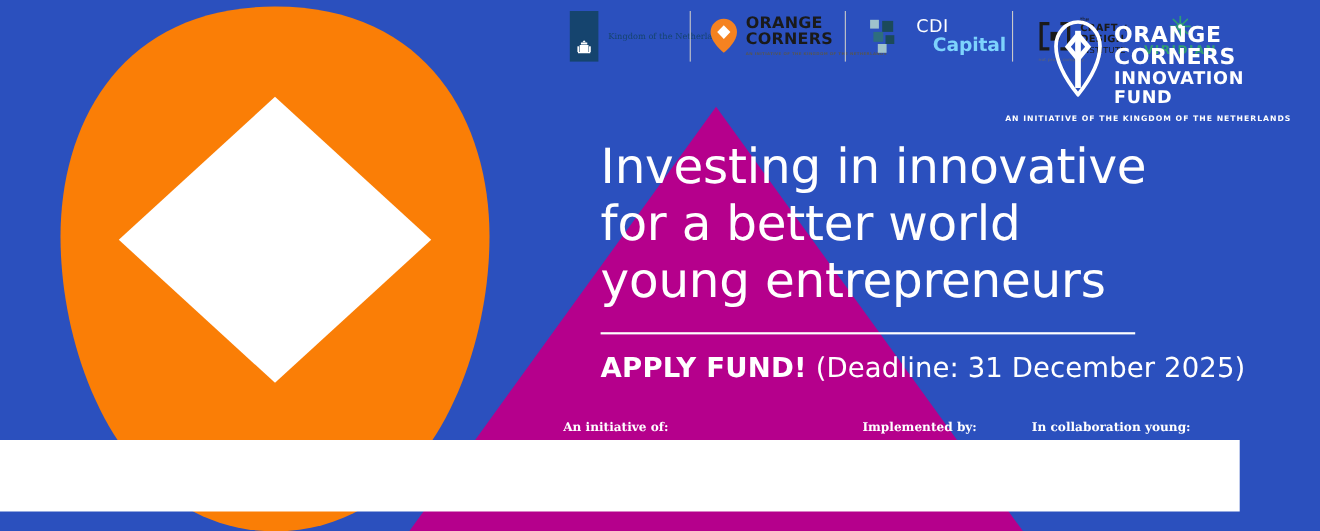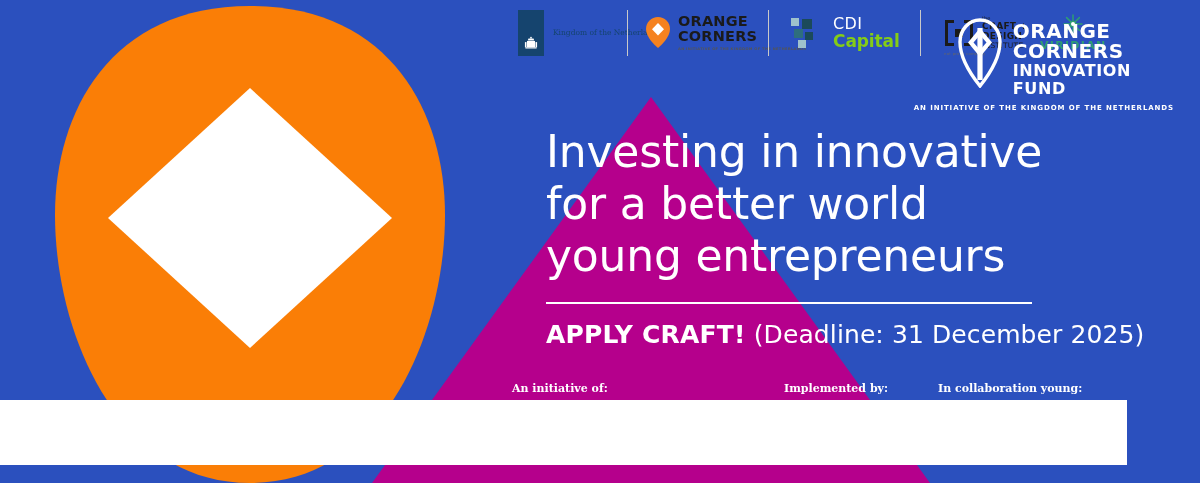--- a/index.html
+++ b/index.html
@@ -191,25 +191,26 @@
   #logo-cdi { left: 790px; }
   #logo-cdi .cdi-mark { width: 34px; height: 32px; }
   #logo-cdi .cdi-text { margin-left: 9px; line-height: 1; }
   #logo-cdi .cdi-1 {
     color: #ffffff;
     font-size: 16px;
     font-weight: 400;
     letter-spacing: 0.4px;
   }
   #logo-cdi .cdi-2 {
-    color: #84cc16;
+    color: #7dd3fc;
     font-size: 17px;
     font-weight: 700;
     letter-spacing: -0.1px;
     margin-top: 1px;
+    margin-left: 15px;
   }
 
   
   #logo-craft { left: 944px; }
   #logo-craft .craft-mark { width: 30px; height: 28px; }
   #logo-craft .craft-text { margin-left: 8px; line-height: 1; }
   #logo-craft .craft-the {
     font-size: 5px;
     color: #1A1A1A;
     font-weight: 400;
@@ -293,21 +294,21 @@
   </div>
 
   <div id="headline-block">
     <div class="headline-line">Investing in innovative</div>
     <div class="headline-line">for a better world</div>
     <div class="headline-line">young entrepreneurs</div>
 
     <div id="cta-rule"></div>
 
     <div id="cta-line">
-      <span id="cta-strong">APPLY CRAFT!</span><span id="cta-deadline"> (Deadline: 31 December 2025)</span>
+      <span id="cta-strong">APPLY FUND!</span><span id="cta-deadline"> (Deadline: 31 December 2025)</span>
     </div>
   </div>
 
   <div class="partner-label" id="label-initiative">An initiative of:</div>
   <div class="partner-label" id="label-implemented">Implemented by:</div>
   <div class="partner-label" id="label-collaboration">In collaboration young:</div>
 
   <div id="footer-strip"></div>
 
   <div id="footer-logos">

